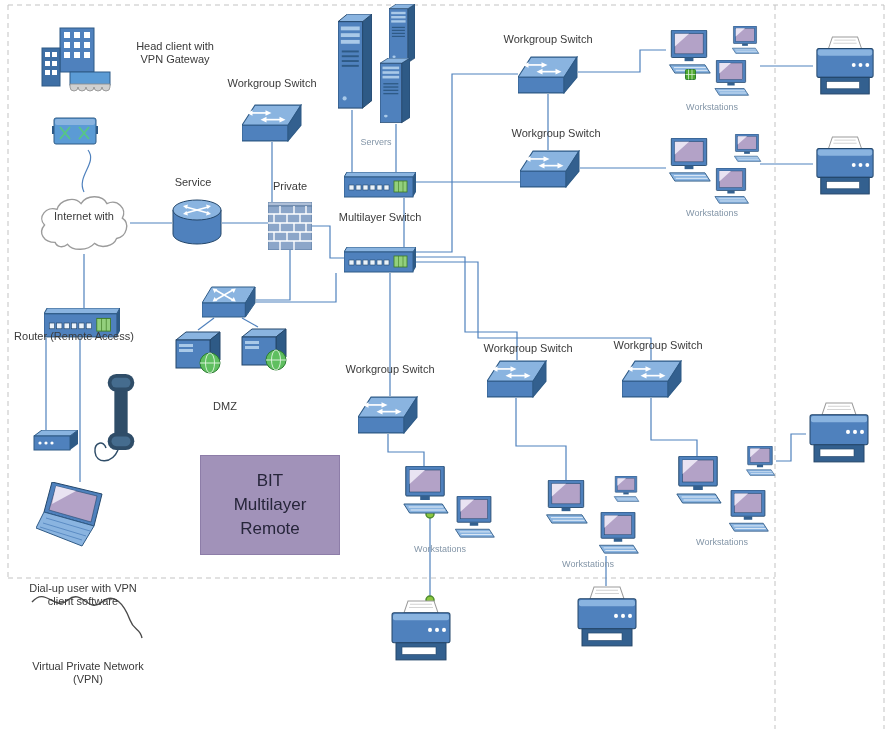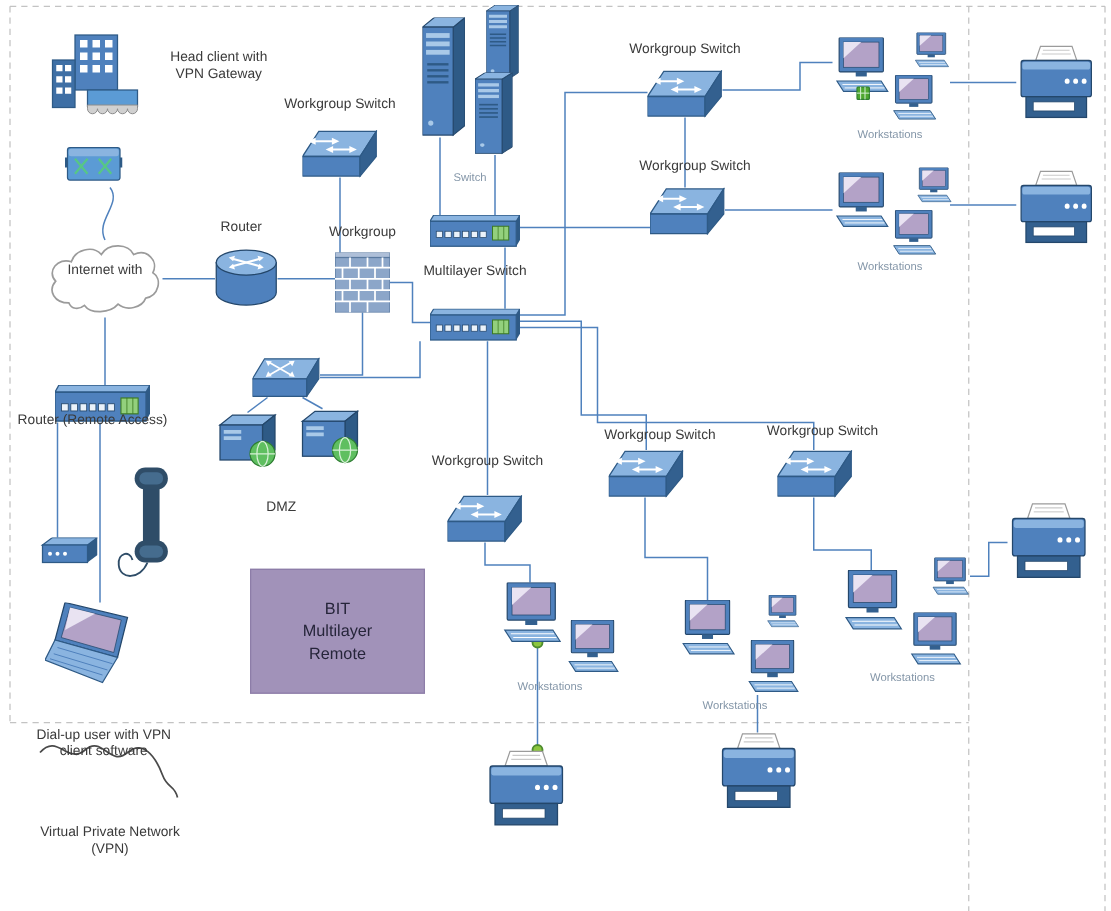--- a/index.html
+++ b/index.html
@@ -5,21 +5,21 @@
   *{margin:0;padding:0;box-sizing:border-box}
   body{font-family:"Liberation Sans",sans-serif;background:#ffffff}
   .canvas{position:relative;width:889px;height:729px;background:#ffffff;overflow:hidden}
   .wires{position:absolute;left:0;top:0}
   .node{position:absolute}
   .node svg{width:100%;height:100%;display:block}
   .lbl{position:absolute;font-size:11px;color:#3a3a3a;text-align:center;line-height:1.2}
   .lbl-sm{position:absolute;font-size:9px;color:#8496a8;text-align:center;line-height:1.2}
   .bit-box{position:absolute;left:200px;top:455px;width:140px;height:100px;background:#a192b9;border:1px solid #8d7da8;
            display:flex;flex-direction:column;align-items:center;justify-content:center;
-           font-size:13px;color:#26253a;line-height:1.4;text-align:center}
+           font-size:17px;color:#26253a;line-height:1.4;text-align:center}
 </style>
 </head>
 <body>
 
 <svg width="0" height="0" style="position:absolute" aria-hidden="true">
 <defs>
   <g id="sym-building">
     <rect x="24" y="2" width="34" height="44" fill="#4f81bd" stroke="#2e5a86" stroke-width="1"></rect>
     <g fill="#ffffff">
       <rect x="28" y="6" width="6" height="6"></rect>
@@ -525,23 +525,23 @@
     <div>Remote</div>
   </div>
 
   <div class="lbl" style="left:125px;top:40px;width:100px">Head client with VPN Gateway</div>
   <div class="lbl" style="left:212px;top:77px;width:120px">Workgroup Switch</div>
   <div class="lbl" style="left:488px;top:33px;width:120px">Workgroup Switch</div>
   <div class="lbl" style="left:496px;top:127px;width:120px">Workgroup Switch</div>
   <div class="lbl" style="left:330px;top:363px;width:120px">Workgroup Switch</div>
   <div class="lbl" style="left:468px;top:342px;width:120px">Workgroup Switch</div>
   <div class="lbl" style="left:598px;top:339px;width:120px">Workgroup Switch</div>
-  <div class="lbl-sm" style="left:348px;top:137px;width:56px">Switch</div>
-  <div class="lbl" style="left:158px;top:176px;width:70px">Router</div>
-  <div class="lbl" style="left:258px;top:180px;width:64px">Workgroup</div>
+  <div class="lbl-sm" style="left:348px;top:137px;width:56px">Servers</div>
+  <div class="lbl" style="left:158px;top:176px;width:70px">Service</div>
+  <div class="lbl" style="left:258px;top:180px;width:64px">Private</div>
   <div class="lbl" style="left:50px;top:210px;width:68px">Internet with</div>
   <div class="lbl" style="left:320px;top:211px;width:120px">Multilayer Switch</div>
   <div class="lbl" style="left:4px;top:330px;width:140px">Router (Remote Access)</div>
   <div class="lbl" style="left:200px;top:400px;width:50px">DMZ</div>
   <div class="lbl-sm" style="left:672px;top:102px;width:80px">Workstations</div>
   <div class="lbl-sm" style="left:672px;top:208px;width:80px">Workstations</div>
   <div class="lbl-sm" style="left:400px;top:544px;width:80px">Workstations</div>
   <div class="lbl-sm" style="left:548px;top:559px;width:80px">Workstations</div>
   <div class="lbl-sm" style="left:682px;top:537px;width:80px">Workstations</div>
   <div class="lbl" style="left:18px;top:582px;width:130px">Dial-up user with VPN client software</div>

